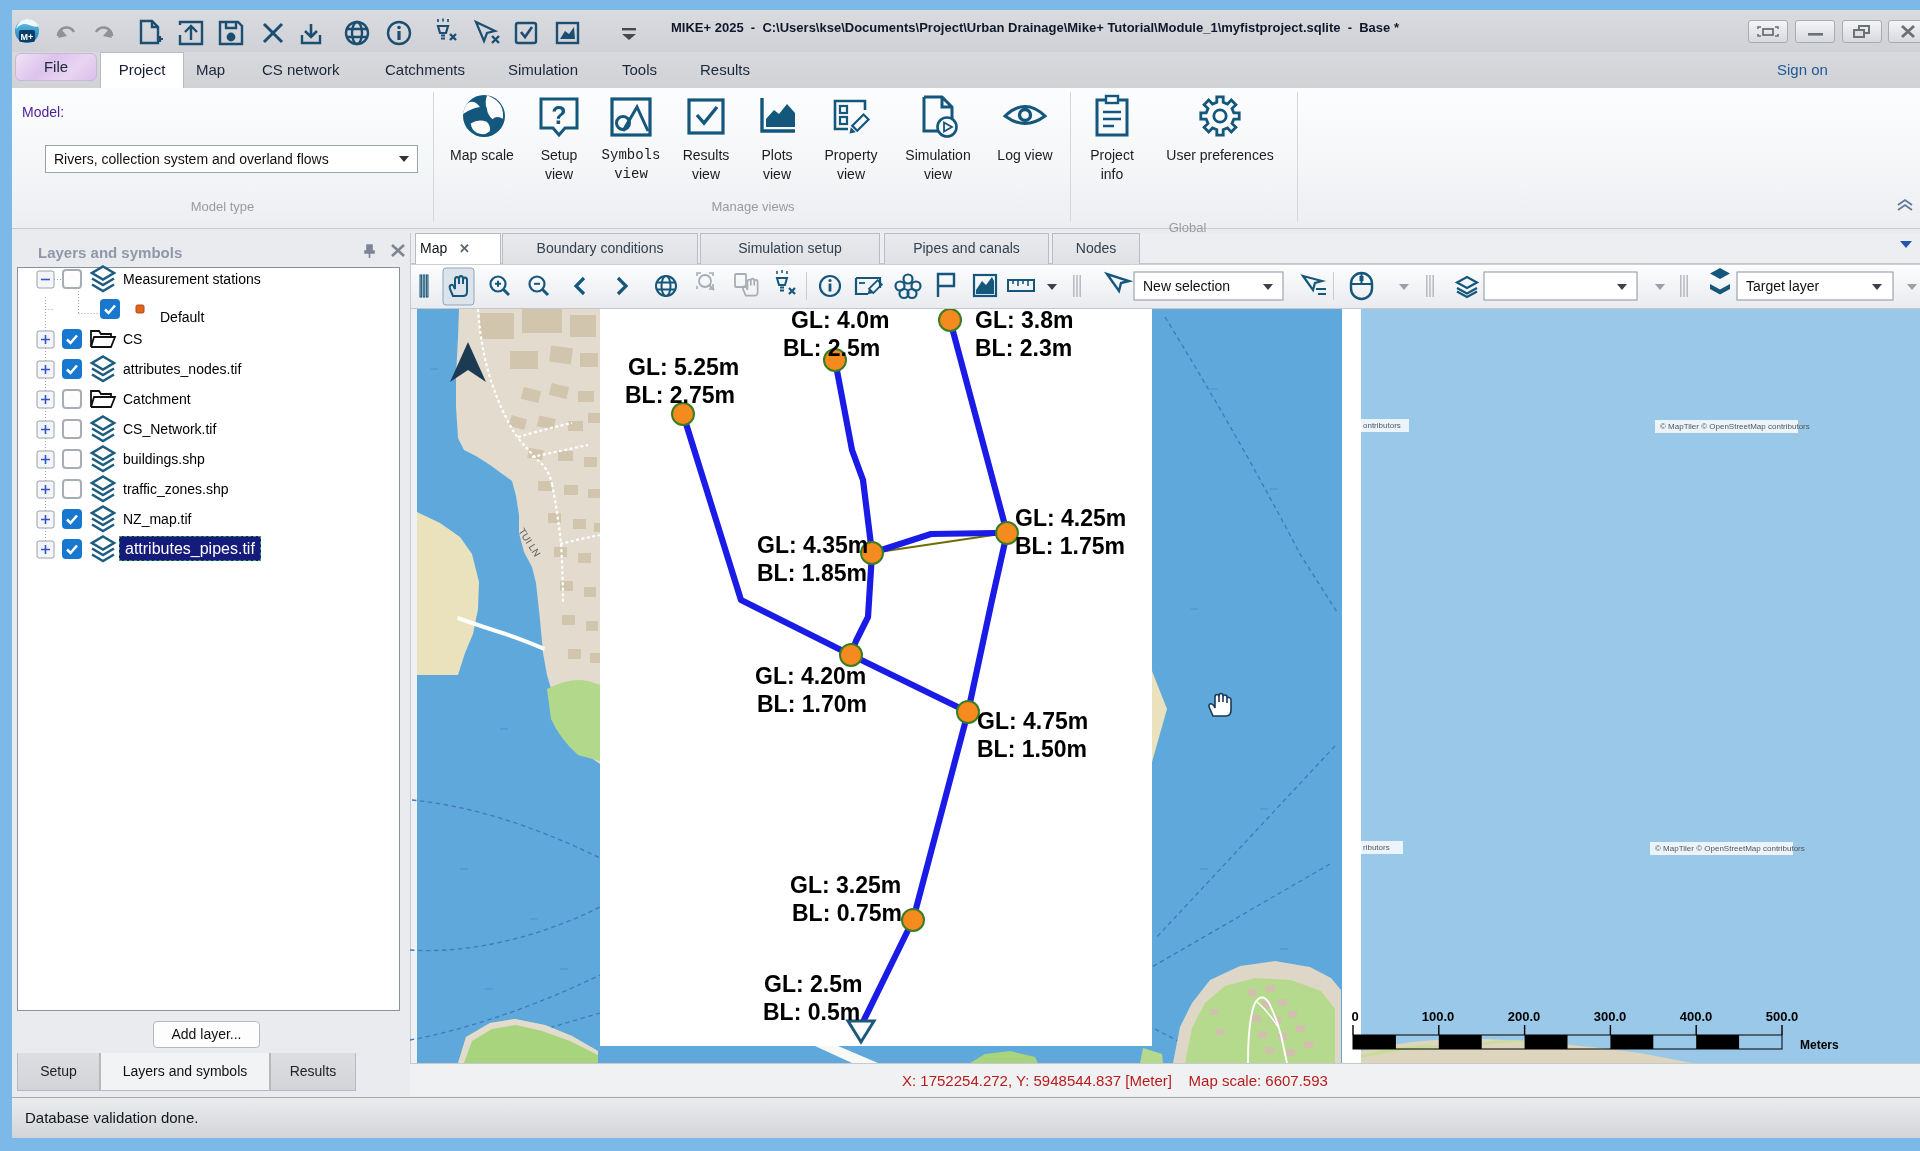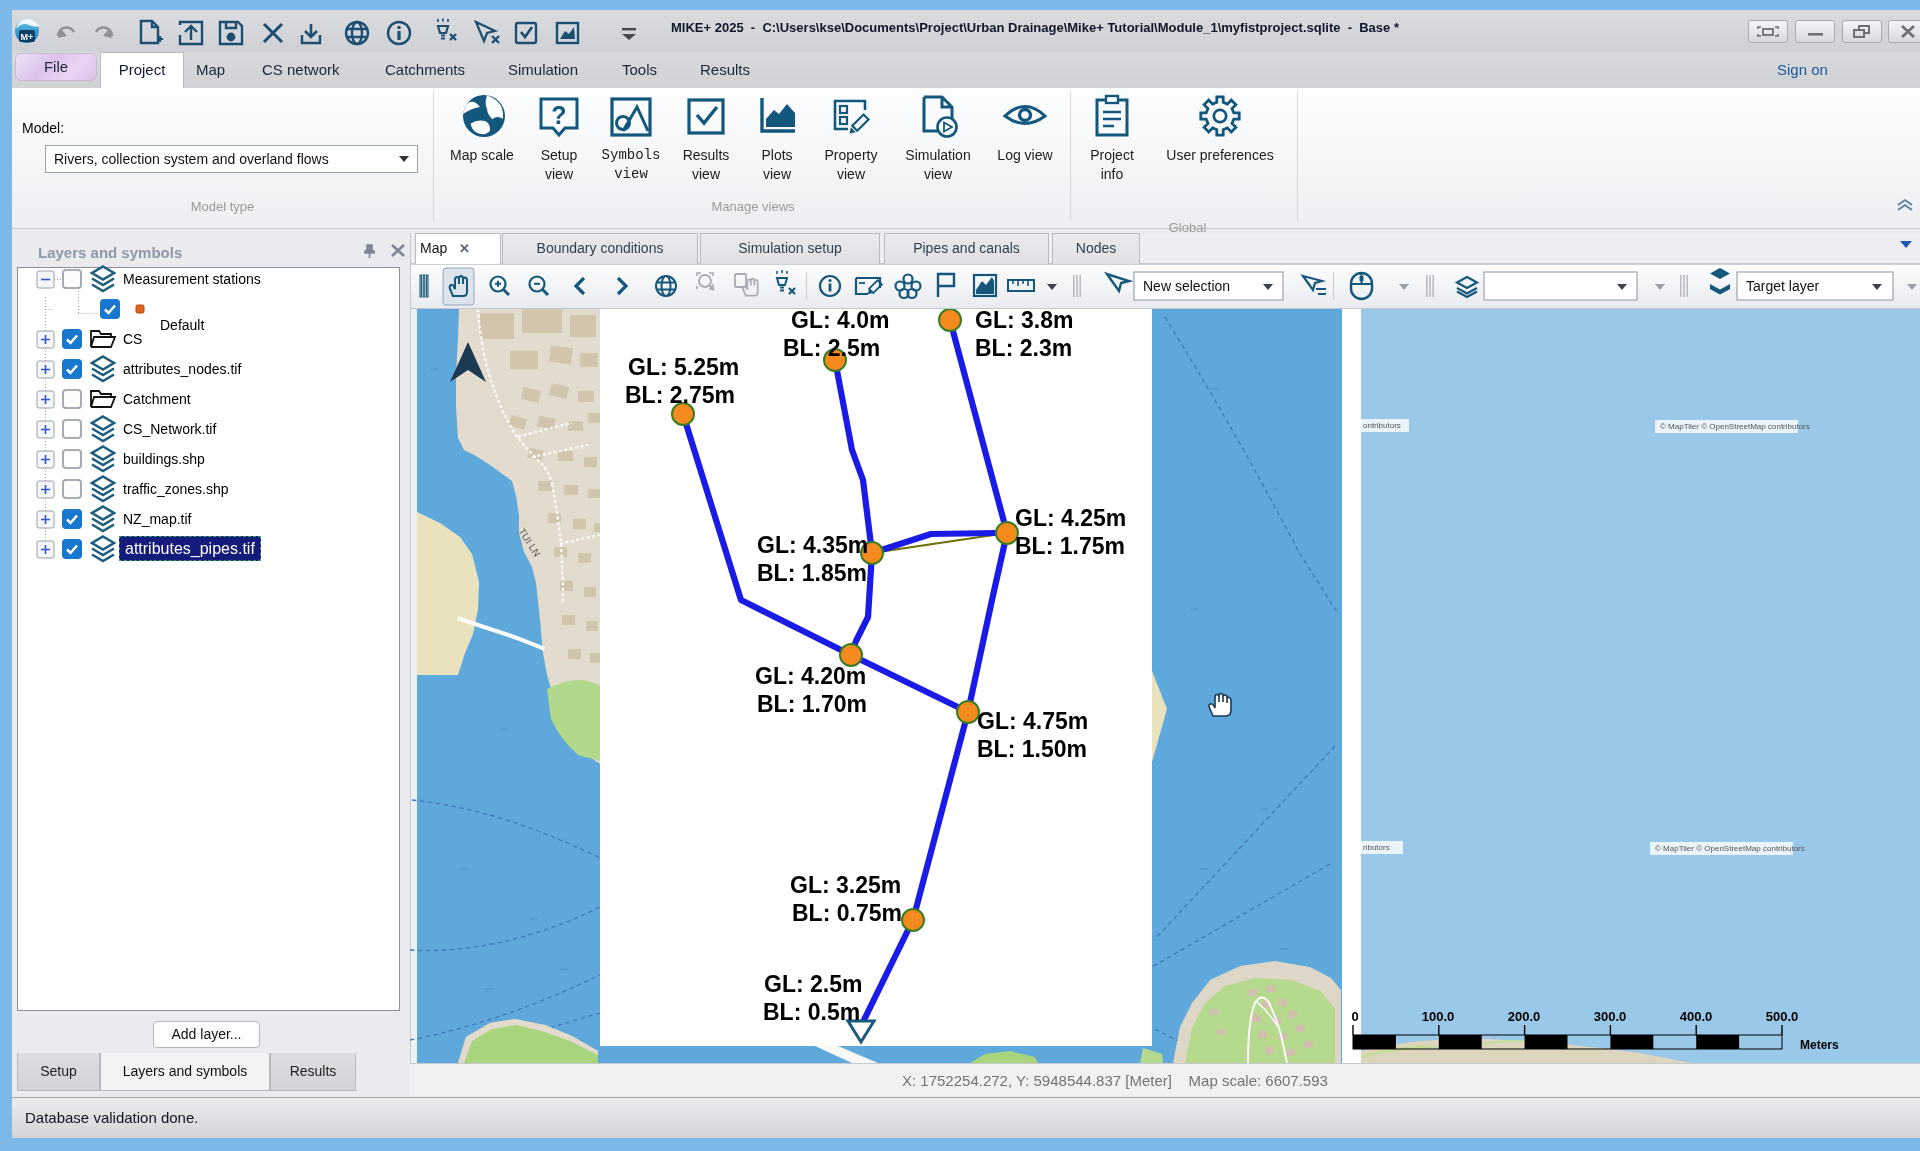--- a/index.html
+++ b/index.html
@@ -27,21 +27,21 @@
 .cb.on { background:#1877cf; }
 .cb.off { background:#fdfdfd; border:2px solid #a8adb5; }
 #addlayer { left:153px; top:1021px; width:107px; height:27px; background:#fdfdfd; border:1px solid #b4b8bf; border-radius:4px; text-align:center; line-height:25px; font-size:14px; color:#111; }
 .btab { top:1053px; height:38px; background:linear-gradient(#dcdee1,#d2d4d8); border:1px solid #b6bac0; border-top:none; font-size:14px; color:#222; text-align:center; }
 #btab-active { top:1053px; height:38px; background:#f2f3f5; border:1px solid #b6bac0; border-top:none; font-size:14px; color:#111; text-align:center; }
 
 #maptabs { left:410px; top:233px; width:1510px; height:31px; background:#eceef1; border-bottom:1px solid #c3c6cb; border-left:1px solid #c6c9cd; }
 .mtab { position:absolute; top:233px; height:31px; background:linear-gradient(#e8eaed,#dfe1e5); border:1px solid #b8bcc2; border-bottom:none; font-size:14px; color:#33404e; text-align:center; }
 #mtab-active { position:absolute; top:233px; height:31px; background:#fff; border:1px solid #b8bcc2; border-bottom:none; font-size:14px; color:#10151c; }
 #maptoolbar { left:410px; top:264px; width:1510px; height:45px; background:linear-gradient(#fdfdfe,#e9ebef); border-top:1px solid #cdd0d4; border-bottom:1px solid #c3c6cb; border-left:1px solid #c6c9cd; }
-#mapstatus { left:410px; top:1063px; width:1510px; height:33px; background:#f0f1f2; border-top:1px solid #c6c9cd; font-size:15px; color:#737373; }
+#mapstatus { left:410px; top:1063px; width:1510px; height:33px; background:#f0f1f2; border-top:1px solid #c6c9cd; font-size:15px; color:#b91c1c; }
 #appstatus { left:12px; top:1097px; width:1908px; height:41px; background:linear-gradient(#ebecee,#d2d4d8); border-top:1px solid #a9abae; font-size:15px; color:#10151f; }
 </style>
 </head>
 <body>
 <div id="win">
   <div class="abs" style="left:12px; top:229px; width:1908px; height:868px; background:#e9ebee;"></div>
   <div id="titlebar" class="abs"></div>
   <div id="titletext" class="abs">MIKE+ 2025&nbsp; - &nbsp;C:\Users\kse\Documents\Project\Urban Drainage\Mike+ Tutorial\Module_1\myfistproject.sqlite&nbsp; - &nbsp;Base *</div>
   <div class="abs winbtn" style="left:1748px;"><svg width="38" height="21">
         <g stroke="#6d7076" fill="none" stroke-width="1.6">
@@ -122,21 +122,21 @@
   <div id="filetab" class="abs">File</div>
   <div id="projtab" class="abs">Project</div>
   <div class="abs menuitem" style="left:196px;">Map</div>
   <div class="abs menuitem" style="left:262px;">CS network</div>
   <div class="abs menuitem" style="left:385px;">Catchments</div>
   <div class="abs menuitem" style="left:508px;">Simulation</div>
   <div class="abs menuitem" style="left:622px;">Tools</div>
   <div class="abs menuitem" style="left:700px;">Results</div>
   <div id="signon" class="abs">Sign on</div>
   <div id="ribbon" class="abs"></div>
-  <div class="abs" style="left:22px; top:120px; font-size:14px; color:#000000;">Model:</div>
+  <div class="abs" style="left:22px; top:104px; font-size:14px; color:#4c1d95;">Model:</div>
   <div class="abs" style="left:45px; top:145px; width:373px; height:28px; background:#fff; border:1px solid #9aa2ac; font-size:14px; color:#111; line-height:26px; padding-left:8px;">Rivers, collection system and overland flows
     <svg class="abs" style="right:8px; top:10px;" width="10" height="7">
         <path d="M0,0 L10,0 L5,6 Z" fill="#333"></path>
       </svg>
   </div>
   <div class="abs glabel" style="left:36px; width:373px;">Model type</div>
   <div class="abs gsep" style="left:433px;"></div>
   <div class="abs gsep" style="left:1070px;"></div>
   <div class="abs gsep" style="left:1297px;"></div>
   <div class="abs glabel" style="left:453px; width:600px;">Manage views</div>
@@ -303,21 +303,21 @@
     <use href="#lyr" x="15" y="104"></use>
     <use href="#fldr" x="15" y="134"></use>
     <use href="#lyr" x="15" y="164"></use>
     <use href="#lyr" x="15" y="194"></use>
     <use href="#lyr" x="15" y="224"></use>
     <use href="#lyr" x="15" y="254"></use>
     <use href="#lyr" x="15" y="284"></use>
   </svg>
 
   <div class="abs trow" style="left:123px; top:271px;">Measurement stations</div>
-  <div class="abs trow" style="left:160px; top:317px;text-align:right;">Default</div>
+  <div class="abs trow" style="left:160px; top:309px;text-align:right;">Default</div>
   <div class="abs trow" style="left:123px; top:331px;">CS</div>
   <div class="abs trow" style="left:123px; top:361px;">attributes_nodes.tif</div>
   <div class="abs trow" style="left:123px; top:391px;">Catchment</div>
   <div class="abs trow" style="left:123px; top:421px;">CS_Network.tif</div>
   <div class="abs trow" style="left:123px; top:451px;">buildings.shp</div>
   <div class="abs trow" style="left:123px; top:481px;">traffic_zones.shp</div>
   <div class="abs trow" style="left:123px; top:511px;">NZ_map.tif</div>
   <div class="abs" style="left:119px; top:536px; height:25px; background:#151b7b; border:1px dashed #3f9b63; color:#fff; font-size:16px; line-height:23px; padding:0 5px;">attributes_pipes.tif</div>
   <div id="addlayer" class="abs">Add layer...</div>
   <div class="abs btab" style="left:17px; width:83px; line-height:36px;">Setup</div>

